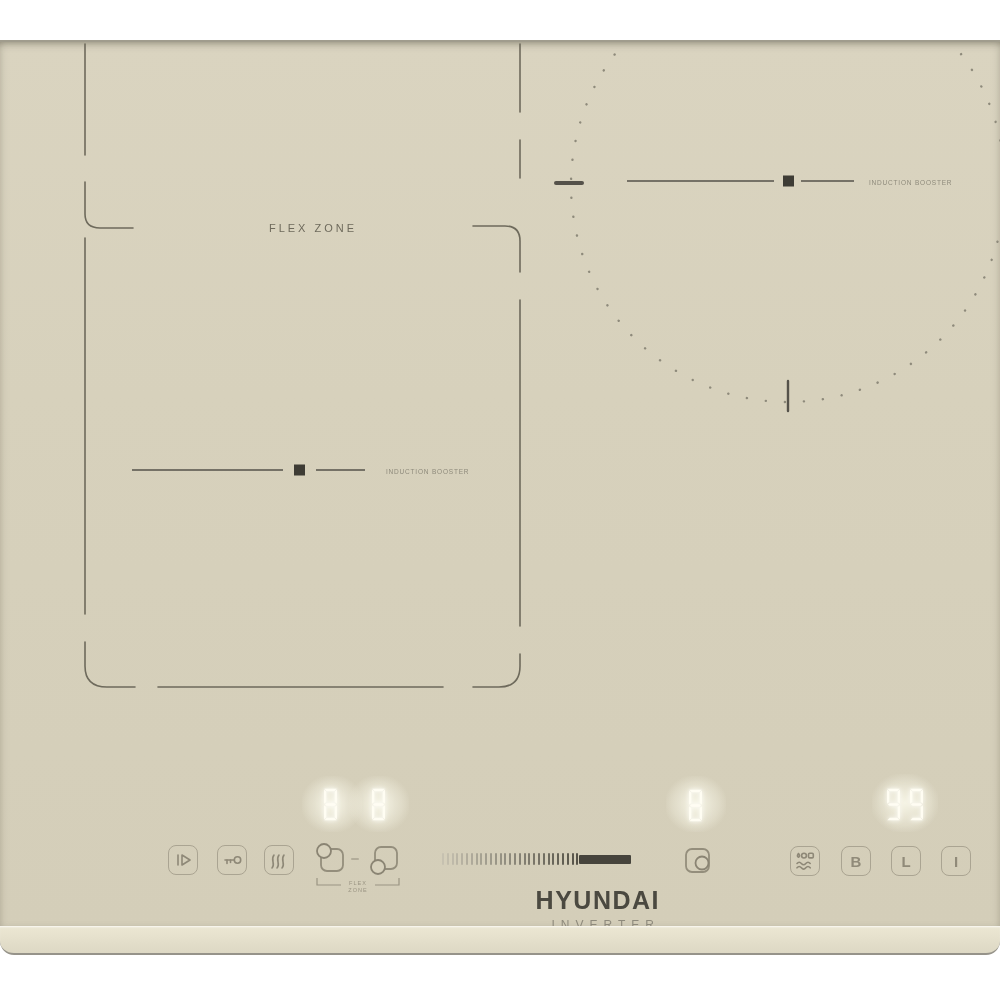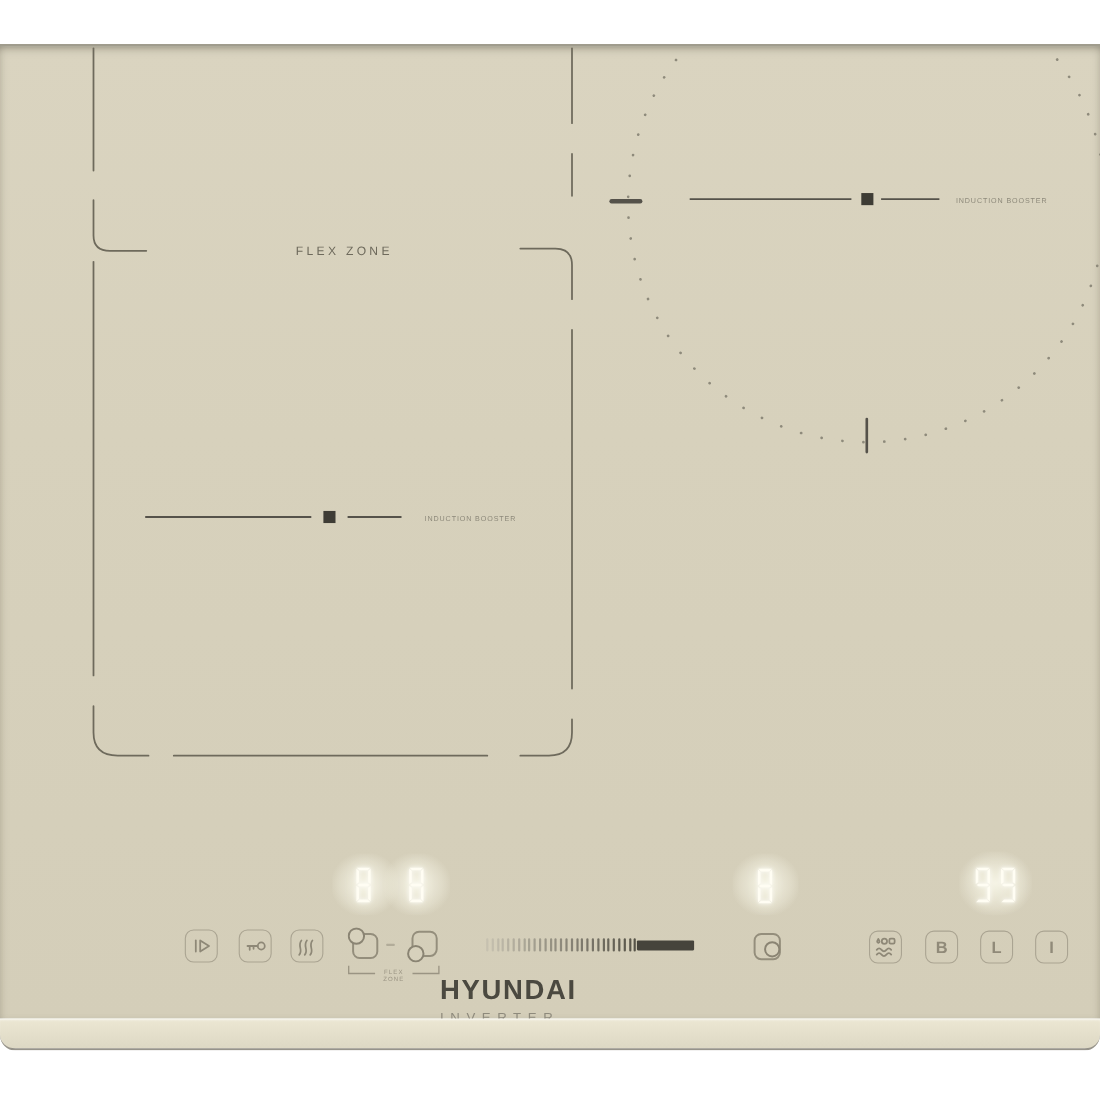--- a/index.html
+++ b/index.html
@@ -35,21 +35,21 @@
   .ic{stroke:#8e8877;fill:none;stroke-width:1.6;stroke-linecap:round;stroke-linejoin:round;}
 
   .flexsel{position:absolute;width:30px;height:32px;}
   .plusdash{position:absolute;width:8px;height:2px;background:rgba(150,144,128,.55);border-radius:1px;}
 
   
   .slider{position:absolute;height:16px;display:block;}
   .slider .tick{position:absolute;top:2px;width:2px;height:12px;border-radius:1px;}
   .slider .bar{position:absolute;background:#46443c;border-radius:1px;}
 
-  .brand{position:absolute;left:400px;top:886px;width:260px;text-align:left;}
+  .brand{position:absolute;left:400px;top:886px;width:260px;text-align:right;}
   .brand .nm{font-size:25px;font-weight:bold;letter-spacing:1.5px;color:#4b4940;}
   .brand .sub{margin-top:3px;font-size:12px;letter-spacing:6px;color:#8e8a7c;}
 </style>
 </head>
 <body>
 
 <div class="stage">
   <div class="glass-topline"></div>
   <div class="glass"></div>
 

